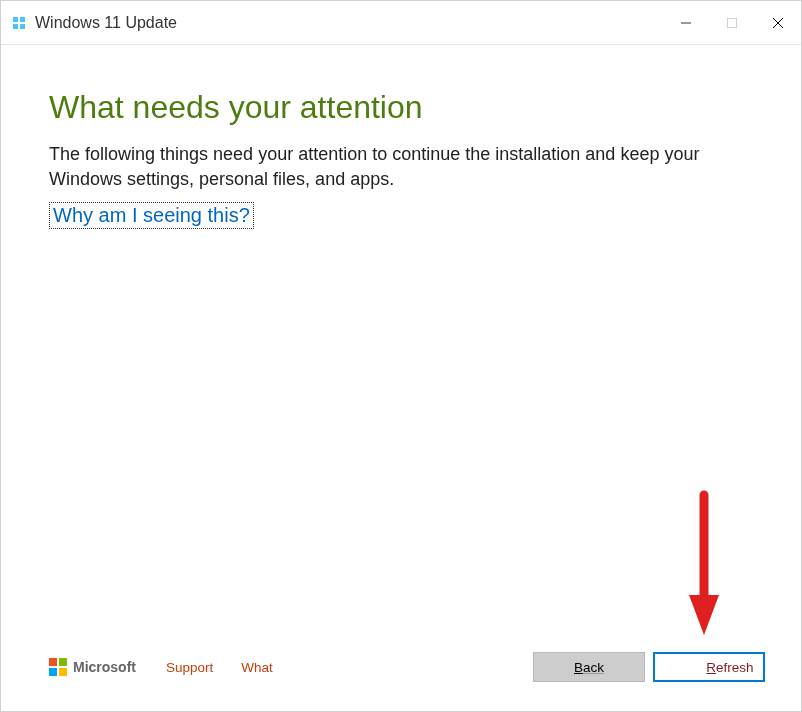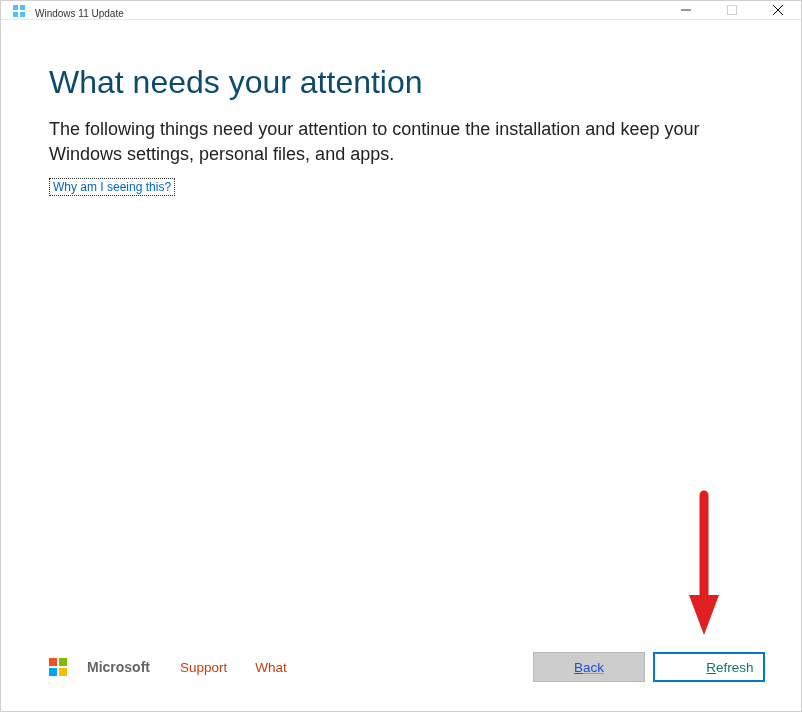--- a/index.html
+++ b/index.html
@@ -18,26 +18,26 @@
     .window {
       width: 100%;
       height: 100%;
       border: 1px solid #d0d0d0;
       display: flex;
       flex-direction: column;
       background: #ffffff;
     }
     
     .titlebar {
-      height: 19px;
-      display: flex;
-      align-items: flex-end;
+      height: 44px;
+      display: flex;
+      align-items: center;
       padding-left: 10px;
       border-bottom: 1px solid #e8e8e8;
-      font-size: 10px;
+      font-size: 16px;
       color: #333;
     }
     .titlebar .app-icon {
       width: 16px;
       height: 16px;
       margin-right: 8px;
       display: inline-flex;
       align-items: center;
       justify-content: center;
     }
@@ -68,50 +68,49 @@
     }
     
     .content {
       flex: 1;
       padding: 44px 48px 0 48px;
       position: relative;
     }
     .heading {
       font-size: 32px;
       font-weight: 300;
-      color: #0c4a6e;
+      color: #4d7c0f;
       margin-bottom: 16px;
     }
     .description {
       font-size: 18px;
       color: #222;
       line-height: 1.4;
       margin-bottom: 10px;
     }
     .why-link {
       display: inline-block;
-      font-size: 12px;
+      font-size: 20px;
       color: #0067c0;
       text-decoration: none;
       border: 1px dotted #333;
       padding: 1px 3px;
       cursor: pointer;
     }
     
     .footer {
       height: 68px;
       padding: 0 36px 20px 48px;
       display: flex;
       align-items: center;
     }
     .ms-logo {
       display: flex;
       align-items: center;
       margin-right: 30px;
-      gap: 14px;
     }
     .ms-logo-squares {
       width: 18px;
       height: 18px;
       margin-right: 6px;
       display: grid;
       grid-template-columns: 1fr 1fr;
       grid-template-rows: 1fr 1fr;
       gap: 1.5px;
     }
@@ -142,29 +141,29 @@
       width: 112px;
       height: 30px;
       font-size: 13.5px;
       font-family: inherit;
       border: 1px solid #ccc;
       background: #fff;
       cursor: pointer;
     }
     .btn.back {
       background: #cdcdcd;
-      color: #1d4ed8;
+      color: #000000;
       border: 1px solid #b8b8b8;
       text-decoration: underline;
       text-decoration-color: #999;
     }
     .btn.refresh {
       border: 2px solid #0078d4;
       background: #fff;
-      color: #0f766e;
+      color: #7f1d1d;
       padding-left: 42px;
     }
     .btn .accel {
       text-decoration: underline;
     }
     
     .annotation-arrow {
       position: absolute;
       left: 684px;
       top: 490px;

